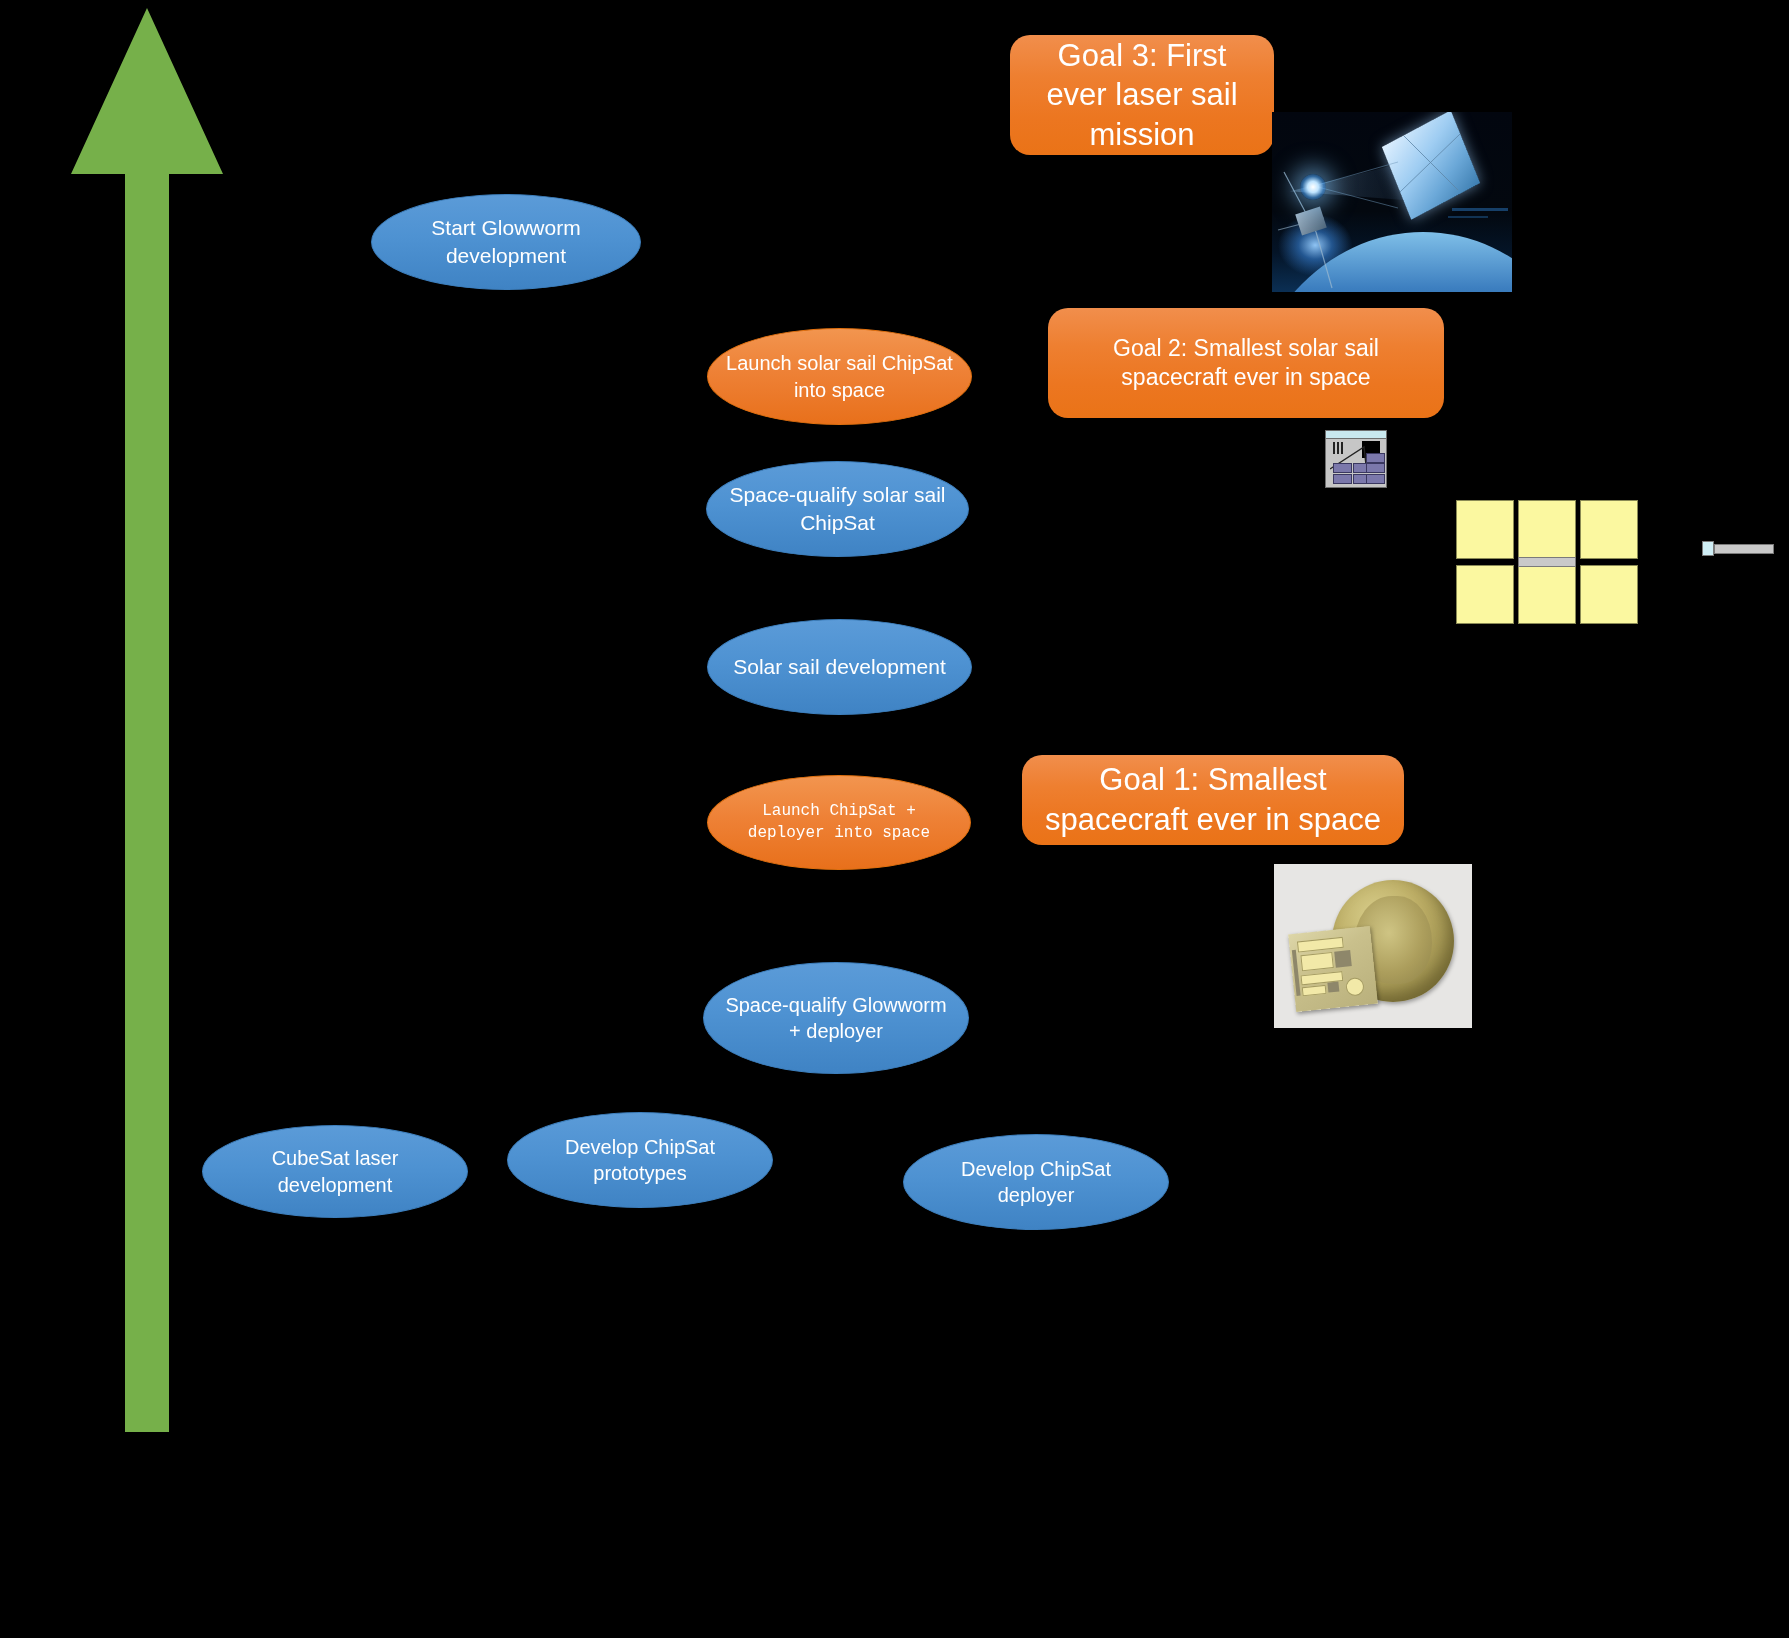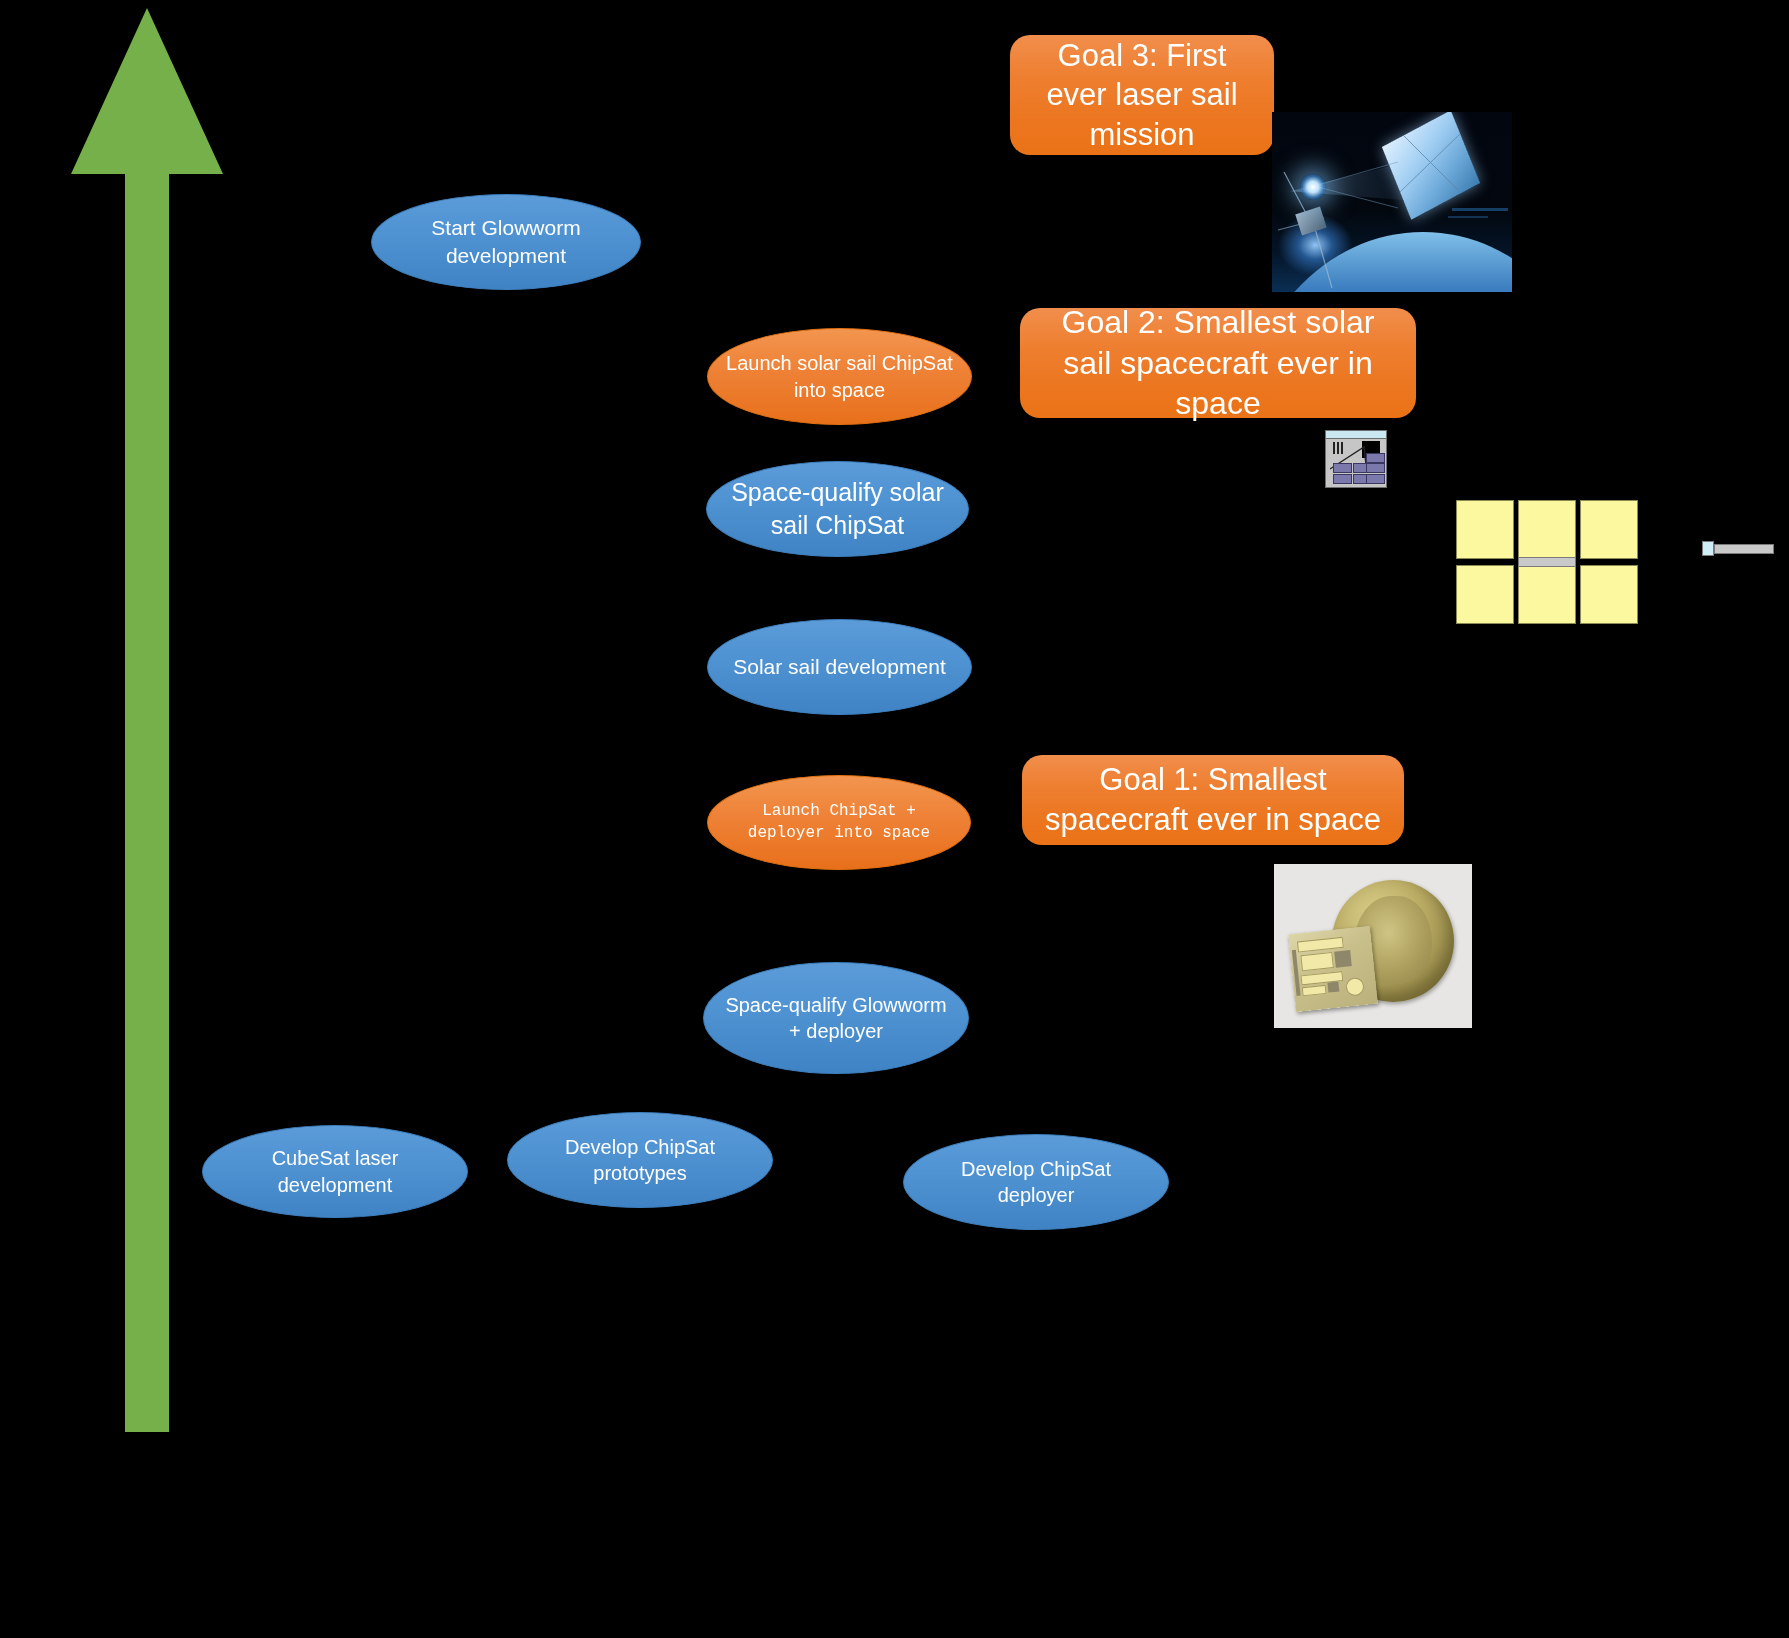--- a/index.html
+++ b/index.html
@@ -296,21 +296,21 @@
       <line x1="12" y1="60" x2="44" y2="120" stroke="#9ab8cf" stroke-width="1.2" opacity="0.75"></line>
       <line x1="44" y1="120" x2="60" y2="176" stroke="#9ab8cf" stroke-width="1.2" opacity="0.75"></line>
       <line x1="6" y1="118" x2="52" y2="106" stroke="#9ab8cf" stroke-width="1.2" opacity="0.6"></line>
       <rect x="180" y="96" width="56" height="3" fill="#1c4e7e" opacity="0.8"></rect>
       <rect x="176" y="104" width="40" height="2" fill="#18456f" opacity="0.7"></rect>
     </svg>
     <div class="sat-body" style="left:26px; top:98px;"></div>
     <div class="sail-flare"></div>
   </div>
 
-  <div class="goal-box" style="left:1020px; top:308px; width:396px; height:110px; font-size:32px;">
+  <div class="goal-box" style="left:1048px; top:308px; width:396px; height:110px; font-size:23px;">
     <span>Goal 2: Smallest  solar sail spacecraft ever in space</span>
   </div>
 
   <div class="cubesat-icon" style="left:1325px; top:430px; width:60px; height:56px;">
     <div class="top-strip"></div>
     <div class="window"></div>
     <div class="bars">
       <div class="bar" style="left:0;"></div>
       <div class="bar" style="left:4px;"></div>
       <div class="bar" style="left:8px;"></div>
@@ -363,21 +363,21 @@
   </div>
 
   <div class="node node-blue" style="left:371px; top:194px; width:270px; height:96px; font-size:21px;">
     <span>Start Glowworm development</span>
   </div>
 
   <div class="node node-orange" style="left:707px; top:328px; width:265px; height:97px; font-size:20px;">
     <span>Launch solar sail ChipSat into space</span>
   </div>
 
-  <div class="node node-blue" style="left:706px; top:461px; width:263px; height:96px; font-size:25px;">
+  <div class="node node-blue" style="left:706px; top:461px; width:263px; height:96px; font-size:21px;">
     <span>Space-qualify solar sail ChipSat</span>
   </div>
 
   <div class="node node-blue" style="left:707px; top:619px; width:265px; height:96px; font-size:21px;">
     <span>Solar sail development</span>
   </div>
 
   <div class="node node-orange" style="left:707px; top:775px; width:264px; height:95px; font-size:16px;font-family:Liberation Mono, monospace;">
     <span>Launch ChipSat + deployer into space</span>
   </div>

